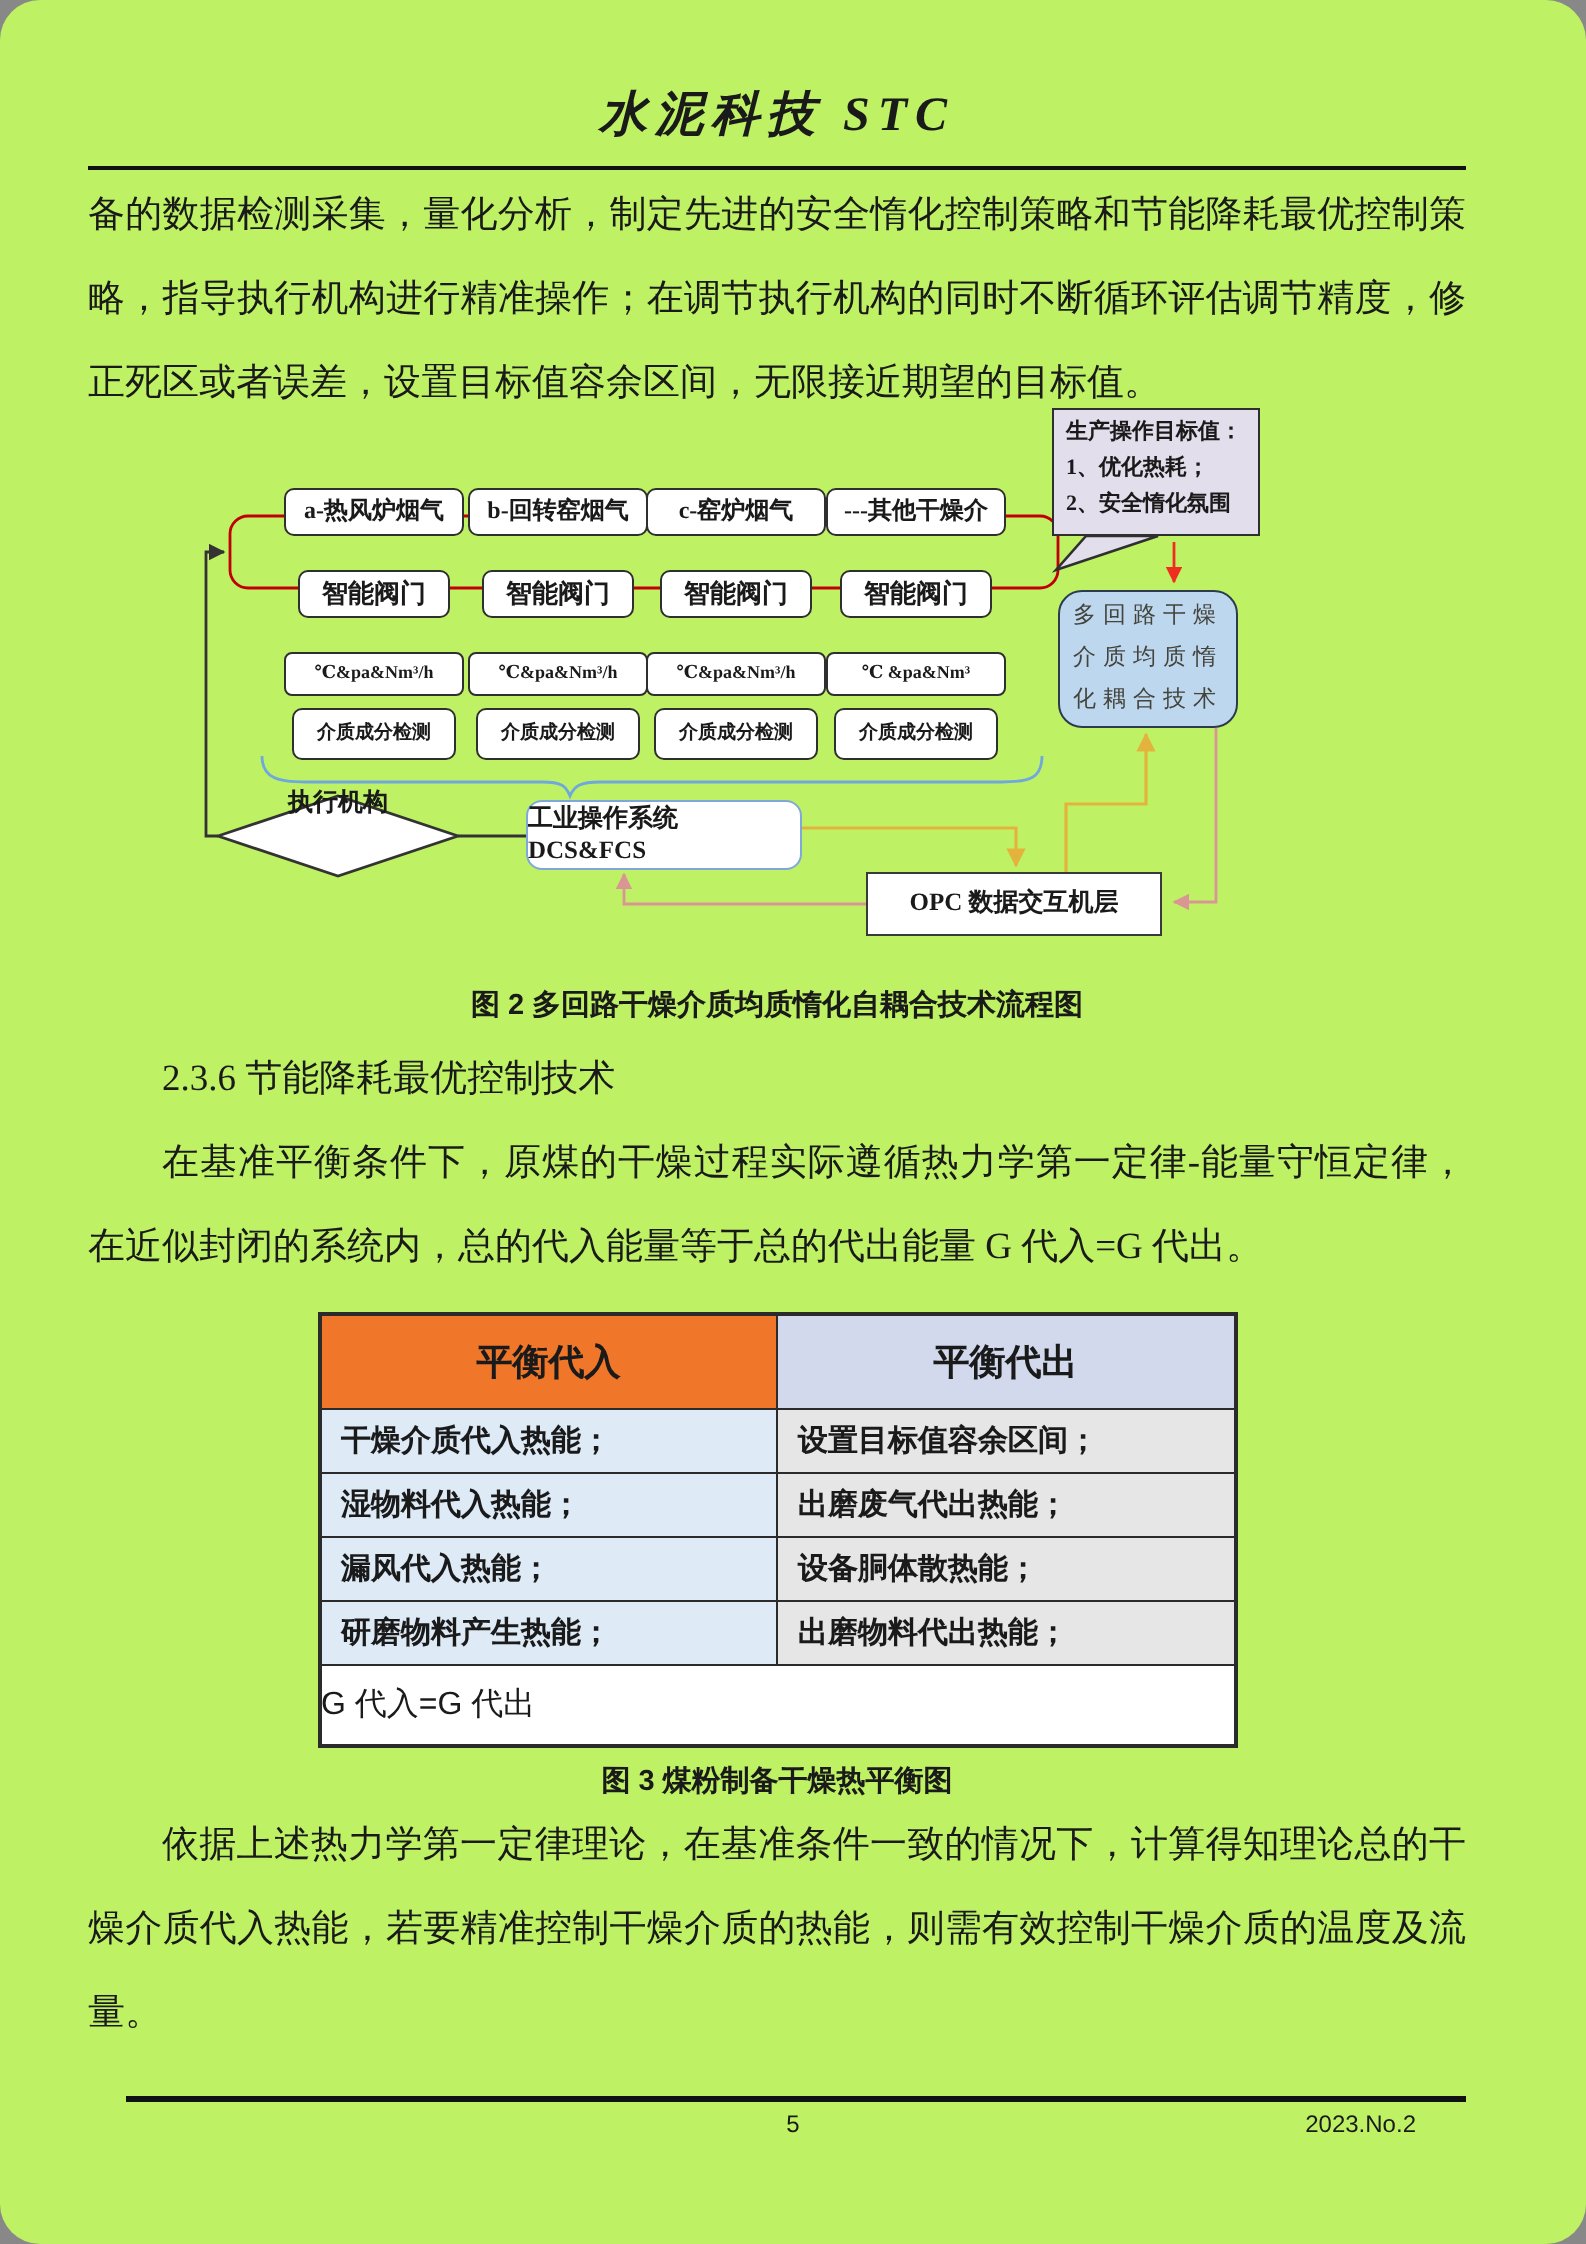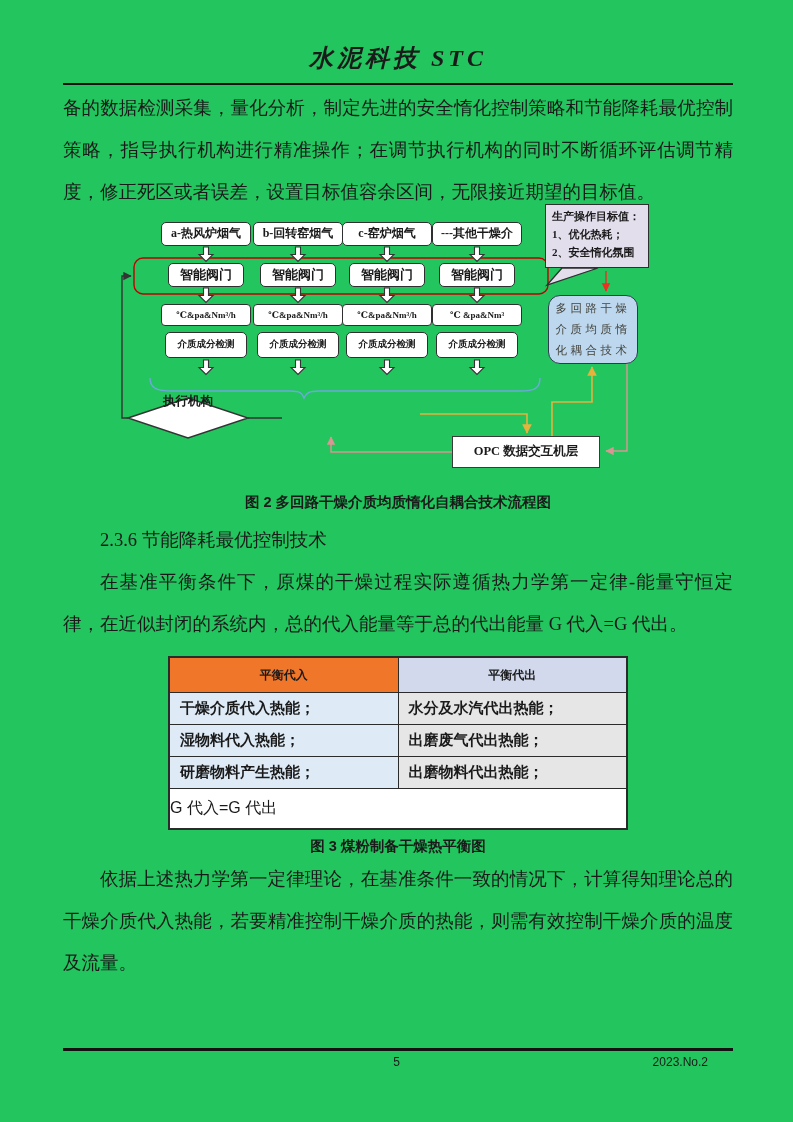--- a/index.html
+++ b/index.html
@@ -1,36 +1,36 @@
 <!DOCTYPE html>
 <html><head>
 <meta charset="utf-8">
 <style>
   html,body{margin:0;padding:0;background:#888;}
   .page{
-    position:relative;width:793px;height:1122px;margin:0 auto;background:#22c55e;
+    position:relative;width:793px;height:1122px;margin:0 auto;background:#bef264;
     font-family:"Liberation Serif","DejaVu Serif",serif;color:#1a1a1a;
-    box-sizing:border-box;padding:0 60px 0 63px;overflow:hidden;
+    box-sizing:border-box;padding:0 60px 0 44px;overflow:hidden;border-radius:20px;
   }
   
   .jheader{text-align:center;padding-top:42px;}
   .jtitle{font-size:24px;font-weight:bold;font-style:italic;letter-spacing:4px;line-height:32px;}
   .jrule{border-top:2.6px solid #111;margin-top:9px;}
   
   .body-text{font-size:18.5px;line-height:2.27;text-align:justify;margin:3px 0 0 0;}
   .indent{text-indent:2em;}
   .section-heading{font-size:18.5px;line-height:2;margin:10px 0 0 0;text-indent:2em;}
   .caption{font-family:"Liberation Sans","DejaVu Sans",sans-serif;font-weight:bold;
     font-size:14.5px;text-align:center;margin-top:7px;}
   
   .diagram{position:relative;width:640px;height:272px;margin:0 0 0 47px;}
   .diagram svg.connectors{position:absolute;left:0;top:-14px;overflow:visible;}
   .dbox{position:absolute;background:#fff;border:1.4px solid #2f2f2f;border-radius:5px;
     display:flex;align-items:center;justify-content:center;font-weight:bold;
-    font-family:"Liberation Serif","DejaVu Serif",serif;box-sizing:border-box;white-space:nowrap;}
+    font-family:"Liberation Serif","DejaVu Serif",serif;box-sizing:border-box;white-space:nowrap;margin-top:22px;}
   .src{top:8px;width:90px;height:24px;font-size:12px;}
   .valve{top:49px;width:76px;height:24px;font-size:13px;}
   .measure{top:90px;width:90px;height:22px;font-size:9px;border-radius:4px;}
   .detect{top:118px;width:82px;height:26px;font-size:9.5px;}
   .c1{left:51px}.c2{left:143px}.c3{left:232px}.c4{left:322px}
   .v1{left:58px}.v2{left:150px}.v3{left:239px}.v4{left:329px}
   .d1{left:55px}.d2{left:147px}.d3{left:236px}.d4{left:326px}
   .callout{position:absolute;left:435px;top:-10px;width:104px;height:64px;background:#E3DEEC;
     border:1.4px solid #2f2f2f;box-sizing:border-box;padding:3px 0 0 6px;
     font-size:11px;font-weight:bold;line-height:1.62;z-index:3;}
@@ -43,21 +43,21 @@
     font-weight:bold;font-size:12.5px;box-sizing:border-box;}
   .opcbox{position:absolute;left:342px;top:222px;width:148px;height:32px;background:#fff;
     border:1.5px solid #3a3a3a;display:flex;align-items:center;justify-content:center;
     font-weight:bold;font-size:12.5px;box-sizing:border-box;}
   .diamond-label{position:absolute;left:28px;top:176px;width:100px;height:24px;
     display:flex;align-items:center;justify-content:center;font-weight:bold;font-size:12.5px;}
   
   .btable{border-collapse:collapse;margin:10px auto 0 auto;table-layout:fixed;
     font-family:"Liberation Sans","DejaVu Sans",sans-serif;border:2px solid #2b2b2b;}
   .btable td,.btable th{border:1.6px solid #2b2b2b;box-sizing:border-box;}
-  .btable th{width:229px;height:36px;font-size:12px;font-weight:bold;text-align:center;}
+  .btable th{width:229px;height:48px;font-size:18px;font-weight:bold;text-align:center;}
   .th-in{background:#F0762A;}
   .th-out{background:#D2D9EC;}
   .btable td{height:32px;font-size:15px;font-weight:bold;padding-left:10px;}
   .td-in{background:#DEEBF7;}
   .td-out{background:#E7E6E6;}
   .btable td.grow{height:40px;background:#fff;text-align:left;font-weight:normal;
     font-size:16px;padding-left:0;}
   
   .frule{position:absolute;left:63px;width:670px;top:1048px;border-top:3px solid #111;}
   .fpage{position:absolute;left:0;width:100%;top:1055px;text-align:center;
@@ -157,43 +157,48 @@
       <div>1、优化热耗；</div>
       <div>2、安全惰化氛围</div>
     </div>
 
     <div class="techbox">
       <div>多回路干燥</div>
       <div>介质均质惰</div>
       <div>化耦合技术</div>
     </div>
 
+    <div class="dcsbox">工业操作系统 DCS&amp;FCS</div>
     <div class="opcbox">OPC 数据交互机层</div>
     <div class="diamond-label">执行机构</div>
   </div>
 
   <div class="caption">图 2 多回路干燥介质均质惰化自耦合技术流程图</div>
 
   <p class="section-heading">2.3.6 节能降耗最优控制技术</p>
 
   <p class="body-text indent">在基准平衡条件下，原煤的干燥过程实际遵循热力学第一定律-能量守恒定律，在近似封闭的系统内，总的代入能量等于总的代出能量 G 代入=G 代出。</p>
 
   <table class="btable">
     <tbody>
         <tr>
       <th class="th-in">平衡代入</th>
       <th class="th-out">平衡代出</th>
     </tr>
     <tr>
       <td class="td-in">干燥介质代入热能；</td>
-      <td class="td-out">水分及水汽代出热能；</td>
+      <td class="td-out">设置目标值容余区间；</td>
     </tr>
     <tr>
       <td class="td-in">湿物料代入热能；</td>
       <td class="td-out">出磨废气代出热能；</td>
+    </tr>
+    <tr>
+      <td class="td-in">漏风代入热能；</td>
+      <td class="td-out">设备胴体散热能；</td>
     </tr>
     <tr>
       <td class="td-in">研磨物料产生热能；</td>
       <td class="td-out">出磨物料代出热能；</td>
     </tr>
     <tr>
       <td class="grow" colspan="2">G 代入=G 代出</td>
     </tr>
   </tbody>
     </table>

